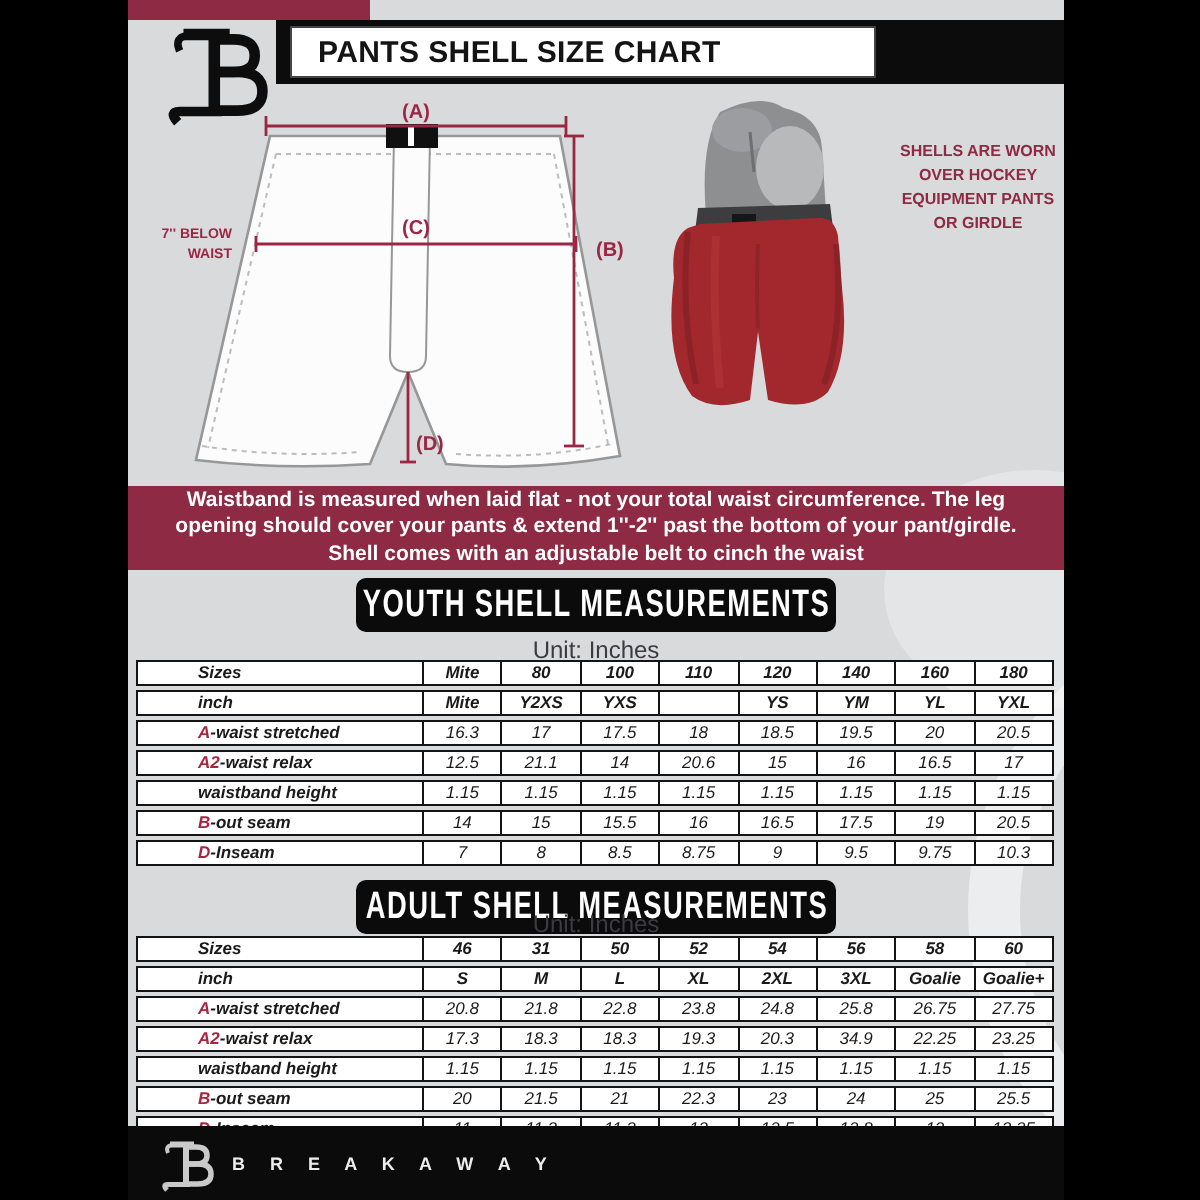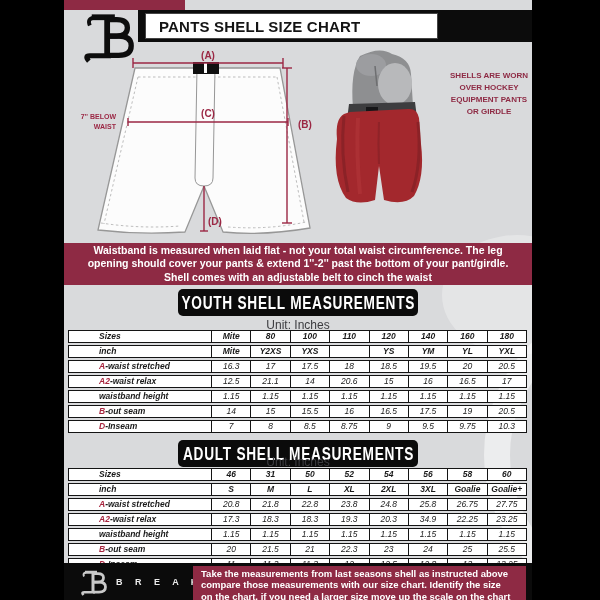--- a/index.html
+++ b/index.html
@@ -317,19 +317,16 @@
         <g fill="none" stroke="#c9c9c9">
           <path d="M12,7 Q5,8 8,15" stroke-width="4"></path>
           <path d="M10,6.5 H34" stroke-width="6"></path>
           <path d="M26,6 V47" stroke-width="6"></path>
           <path d="M26,9 H36 Q47,9 47,17.5 Q47,26 36,26 H26" stroke-width="5.5"></path>
           <path d="M26,26 H38 Q51,26 51,36 Q51,46 38,46 H26" stroke-width="5.5"></path>
           <path d="M30,46.5 H8 Q2,46.5 7,52" stroke-width="5"></path>
         </g>
       </svg>
       <div class="brand">B R E A K A W A Y</div>
-      <div class="note">Take the measurements from last seasons shell as instructed above
-compare those measurements  with our size chart. Identify the size
-on the chart, if you need a larger size move up the scale on the chart</div>
     </div>
 
   </div>
 </div>
 
 </body></html>

